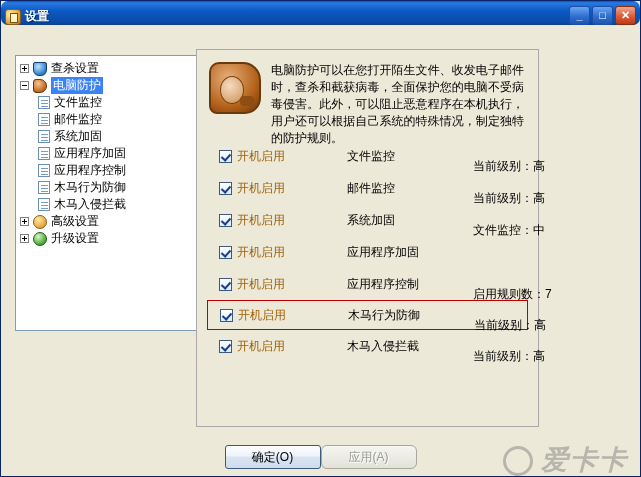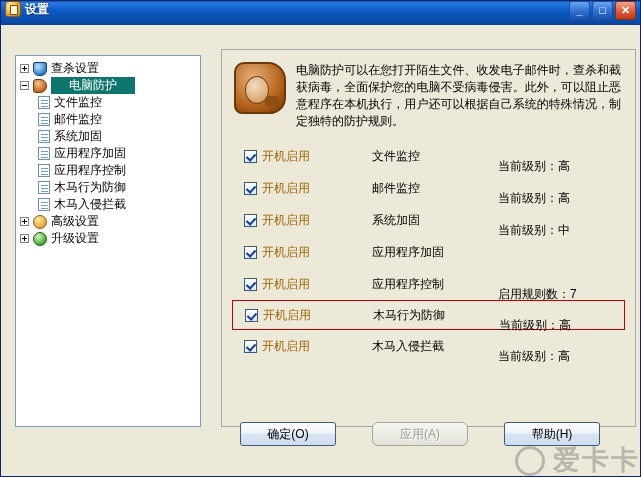--- a/index.html
+++ b/index.html
@@ -23,24 +23,25 @@
     border: 1px solid #0a246a;
     box-sizing: border-box;
     display: flex;
     flex-direction: column;
   }
   
   .titlebar {
     height: 24px;
     background: linear-gradient(to bottom, #0b56b6 0%, #2a7ae2 8%, #0c5ac4 40%, #0a4aa8 88%, #0d3f8f 100%);
     display: flex;
-    align-items: flex-start;
+    align-items: flex-end;
     padding: 0 2px 0 4px;
     box-sizing: border-box;
     flex: 0 0 auto;
+    border-radius: 7px;
   }
   .title-icon {
     width: 16px; height: 16px;
     margin-right: 4px;
     background: radial-gradient(circle at 30% 30%, #fff2a8, #e8a43a 60%, #b3791f 100%);
     border: 1px solid #8a5d15;
     border-radius: 3px;
     box-sizing: border-box;
     position: relative;
   }
@@ -85,21 +86,21 @@
   
   .content {
     flex: 1 1 auto;
     position: relative;
     padding: 6px;
     box-sizing: border-box;
   }
   .tree-panel {
     position: absolute;
     left: 14px; top: 30px;
-    width: 186px; height: 372px;
+    width: 186px; height: 276px;
     background: #ffffff;
     border: 1px solid #7f9db9;
     box-sizing: border-box;
     overflow: hidden;
     padding: 4px 2px;
   }
   .tree-node {
     display: flex;
     align-items: center;
     height: 17px;
@@ -172,29 +173,29 @@
   .ico-page:before {
     content: "";
     position: absolute;
     left: 2px; top: 3px;
     width: 7px; height: 1px;
     box-shadow: 0 3px 0 #7a9bc0, 0 6px 0 #7a9bc0;
     background: #7a9bc0;
   }
   .node-label { font-size: 12px; color: #000; }
   .node-label.selected {
-    background: #0f766e;
+    background: #3b82f6;
     color: #ffffff;
-    padding: 0 18px;
+    padding: 0 2px;
   }
   
   .panel {
     position: absolute;
-    left: 220px; top: 24px;
-    width: 415px; height: 378px;
+    left: 195px; top: 24px;
+    width: 343px; height: 378px;
     border: 1px solid #a9a9a9;
     background: #ece9d8;
     box-sizing: border-box;
   }
   .desc-area {
     display: flex;
     padding: 12px 14px 0 12px;
   }
   .glove-big {
     width: 52px; height: 52px;
@@ -281,28 +282,27 @@
   .row-status {
     font-size: 12px;
     color: #000;
     white-space: nowrap;
     margin-top: 21px;
   }
   
   .footer {
     position: absolute;
     left: 0; right: 0;
-    bottom: 29px;
+    bottom: 6px;
     height: 26px;
     display: flex;
-    justify-content: flex-end;
+    justify-content: center;
     align-items: center;
     padding: 0 40px;
     box-sizing: border-box;
-    gap: 36px;
   }
   .btn {
     width: 96px;
     height: 24px;
     border: 1px solid #3c5a7a;
     border-radius: 3px;
     background: linear-gradient(to bottom, #fdfdfd 0%, #eef3fa 45%, #d9e4f2 50%, #cfdcee 100%);
     color: #000;
     font-size: 12px;
     font-family: "Liberation Sans", sans-serif;
@@ -314,24 +314,25 @@
   .btn.disabled {
     color: #9a9a94;
     background: linear-gradient(to bottom, #f6f6f2 0%, #ecece4 50%, #e2e2d8 100%);
     border-color: #a7a7a0;
     text-shadow: 1px 1px 0 #ffffff;
     border-radius: 6px;
   }
   
   .watermark {
     position: absolute;
-    right: 0;
+    right: 12px;
     bottom: 2px;
     text-align: left;
     pointer-events: none;
+    font-style: italic;
   }
   .wm-main {
     font-size: 27px;
     font-weight: bold;
     color: rgba(120,120,120,0.45);
     letter-spacing: 2px;
     line-height: 28px;
   }
   .wm-sub {
     font-size: 13px;
@@ -461,21 +462,21 @@
           <div class="row-name">邮件监控</div>
           <div class="row-status">当前级别：高</div>
         </div>
 
         <div class="row">
           <div class="chk-wrap">
             <span class="checkbox checked"></span>
             <span class="chk-label">开机启用</span>
           </div>
           <div class="row-name">系统加固</div>
-          <div class="row-status">当前级别：中</div>
+          <div class="row-status">文件监控：中</div>
         </div>
 
         <div class="row">
           <div class="chk-wrap">
             <span class="checkbox checked"></span>
             <span class="chk-label">开机启用</span>
           </div>
           <div class="row-name">应用程序加固</div>
         </div>
 
@@ -505,21 +506,20 @@
           <div class="row-name">木马入侵拦截</div>
           <div class="row-status">当前级别：高</div>
         </div>
 
       </div>
     </div>
 
     <div class="footer">
       <div class="btn">确定(O)</div>
       <div class="btn disabled">应用(A)</div>
-      <div class="btn">帮助(H)</div>
     </div>
 
     <div class="watermark">
       <div class="wm-circle"></div>
       <div class="wm-main">爱卡卡</div>
     </div>
 
   </div>
 </div>
 

